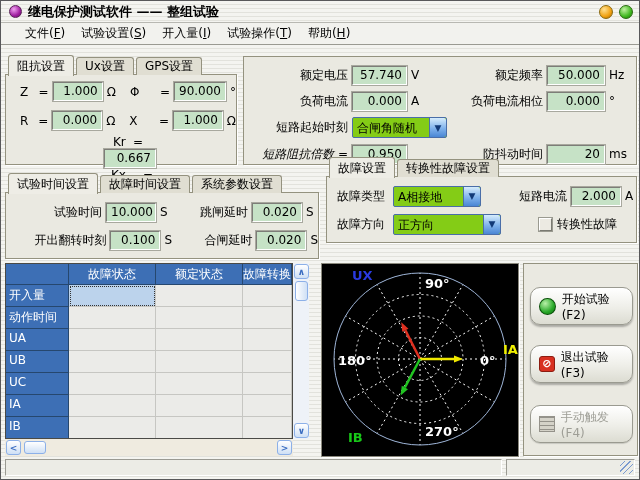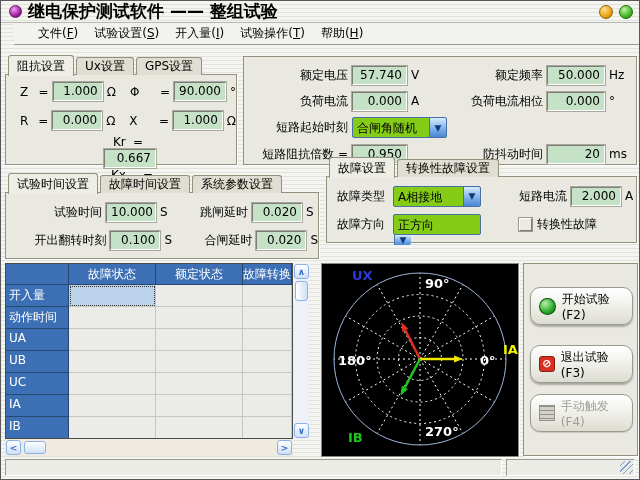--- a/index.html
+++ b/index.html
@@ -5,27 +5,27 @@
   * { margin:0; padding:0; box-sizing:border-box; font-family:"DejaVu Sans","Liberation Sans",sans-serif; }
   html,body { width:640px; height:480px; }
   .window { position:relative; width:640px; height:480px; border:1px solid #58585a;
             background:repeating-linear-gradient(180deg,#f4f4f0 0px,#f4f4f0 3px,#e2e2dc 3px,#e2e2dc 4px);
             overflow:hidden; font-size:12px; color:#000; }
   
   .titlebar { position:absolute; left:0; top:0; right:0; height:22px; display:flex; align-items:center;
               padding:0 6px; border-bottom:1px solid #b8b8b2; }
   .app-ico { width:13px; height:13px; border-radius:50%; margin:0 6px 0 2px;
              background:radial-gradient(circle at 35% 30%, #f0a0f0, #a020a0 60%, #601060); border:1px solid #5a2258; }
-  .title-text { font-weight:bold; font-size:17px; }
+  .title-text { font-weight:bold; font-size:13px; }
   .winbtns { margin-left:auto; display:flex; gap:6px; }
   .wbtn { width:14px; height:14px; border-radius:50%; border:1px solid #8a6a10; }
   .wbtn.orange { background:radial-gradient(circle at 35% 30%, #ffe090, #f0a010 60%, #a06000); }
   .wbtn.green  { background:radial-gradient(circle at 35% 30%, #c0f0a0, #40b820 60%, #1a7008); border-color:#2a6a10; }
   
-  .menubar { position:absolute; left:13px; top:22px; right:0; height:22px; display:flex; align-items:flex-end;
+  .menubar { position:absolute; left:0; top:22px; right:0; height:22px; display:flex; align-items:flex-end;
              background:#f2f2ee; border-bottom:1px solid #9a9a92; padding-left:16px; }
   .menu-item { padding:2px 8px; cursor:default; }
   .menu-item u { text-decoration:underline; }
   
   .pbody { background:#eae9e1; border:1px solid #94927f; box-shadow:1px 1px 0 #ffffff; }
   .tabpanel { position:absolute; }
   .tabs { display:flex; align-items:flex-end; height:22px; padding-left:3px; position:relative; z-index:2; }
   .tab { background:#e0ded2; border:1px solid #94927f; border-bottom:none; border-radius:3px 3px 0 0;
          height:18px; line-height:17px; padding:0 8px; margin-right:2px; }
   .tab.active { background:#eeede6; height:21px; line-height:20px; margin-bottom:-1px; }
@@ -177,21 +177,21 @@
       <span class="unit">°</span>
     </div>
     <div class="frow" style="height:27px;padding-left:8px;">
       <span class="lblr" style="width:96px;">短路起始时刻</span>
       <span class="combo" style="width:95px;margin-left:4px;">
         <span class="ctext">合闸角随机</span>
         <span class="cbtn">▼</span>
       </span>
     </div>
     <div class="frow" style="height:26px;padding-left:8px;">
-      <span class="lblr" style="width:96px;">短路阻抗倍数 =</span>
+      <span class="lblr" style="width:96px;font-style:italic;">短路阻抗倍数 =</span>
       <span class="gin" style="width:55px;margin-left:4px;">0.950</span>
       <span class="unit" style="width:26px;"></span>
       <span class="lblr" style="width:110px;">防抖动时间</span>
       <span class="gin" style="width:58px;margin-left:4px;">20</span>
       <span class="unit">ms</span>
     </div>
   </div>
 
   <div class="tabpanel" style="left:4px;top:170px;width:314px;height:88px;">
     <div class="tabs">
@@ -230,21 +230,21 @@
         <span class="combo" style="width:88px;margin-left:4px;">
           <span class="ctext">A相接地</span>
           <span class="cbtn">▼</span>
         </span>
         <span class="lblr" style="width:78px;margin-left:8px;">短路电流</span>
         <span class="gin" style="width:50px;margin-left:4px;">2.000</span>
         <span class="unit">A</span>
       </div>
       <div class="frow" style="height:28px;padding-left:10px;">
         <span class="lblr" style="width:52px;text-align:left;">故障方向</span>
-        <span class="combo" style="width:88px;margin-left:4px;flex-direction:column;">
+        <span class="combo" style="width:108px;margin-left:4px;">
           <span class="ctext">正方向</span>
           <span class="cbtn">▼</span>
         </span>
         <span class="chk" style="margin-left:38px;"></span>
         <span style="margin-left:5px;">转换性故障</span>
       </div>
     </div>
   </div>
 
   <div class="tblwrap">
@@ -339,21 +339,21 @@
 
   <div class="pbody actions">
     <div class="xpbtn" style="top:23px;">
       <span class="ico-start"></span>
       <span>开始试验(F2)</span>
     </div>
     <div class="xpbtn" style="top:81px;">
       <span class="ico-exit">⊘</span>
       <span>退出试验(F3)</span>
     </div>
-    <div class="xpbtn disabled" style="top:130px;justify-content:flex-end;">
+    <div class="xpbtn disabled" style="top:141px;justify-content:flex-end;">
       <span class="ico-manual"></span>
       <span>手动触发(F4)</span>
     </div>
   </div>
 
   <div class="statusbar">
     <div class="scell" style="left:4px;width:497px;"></div>
     <div class="scell" style="left:505px;right:4px;">
       <span></span>
       <span class="grip"></span>

